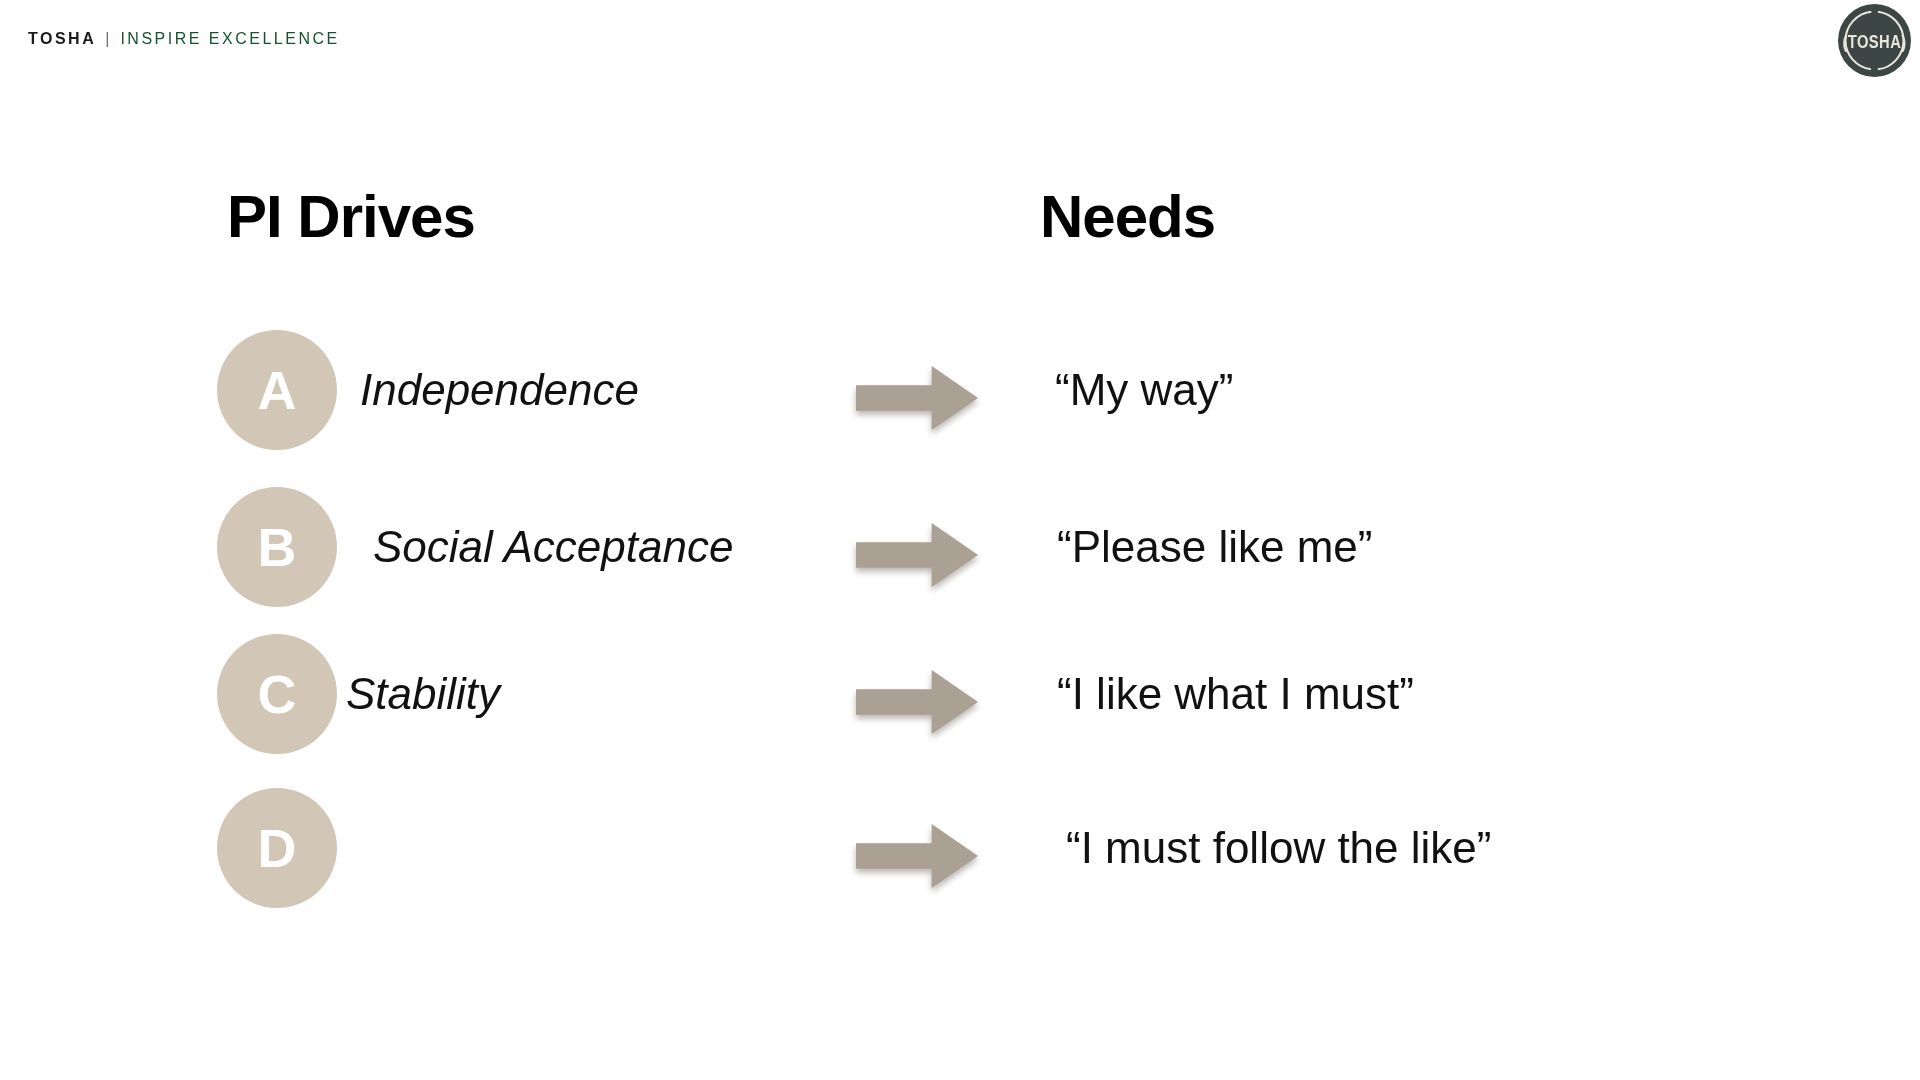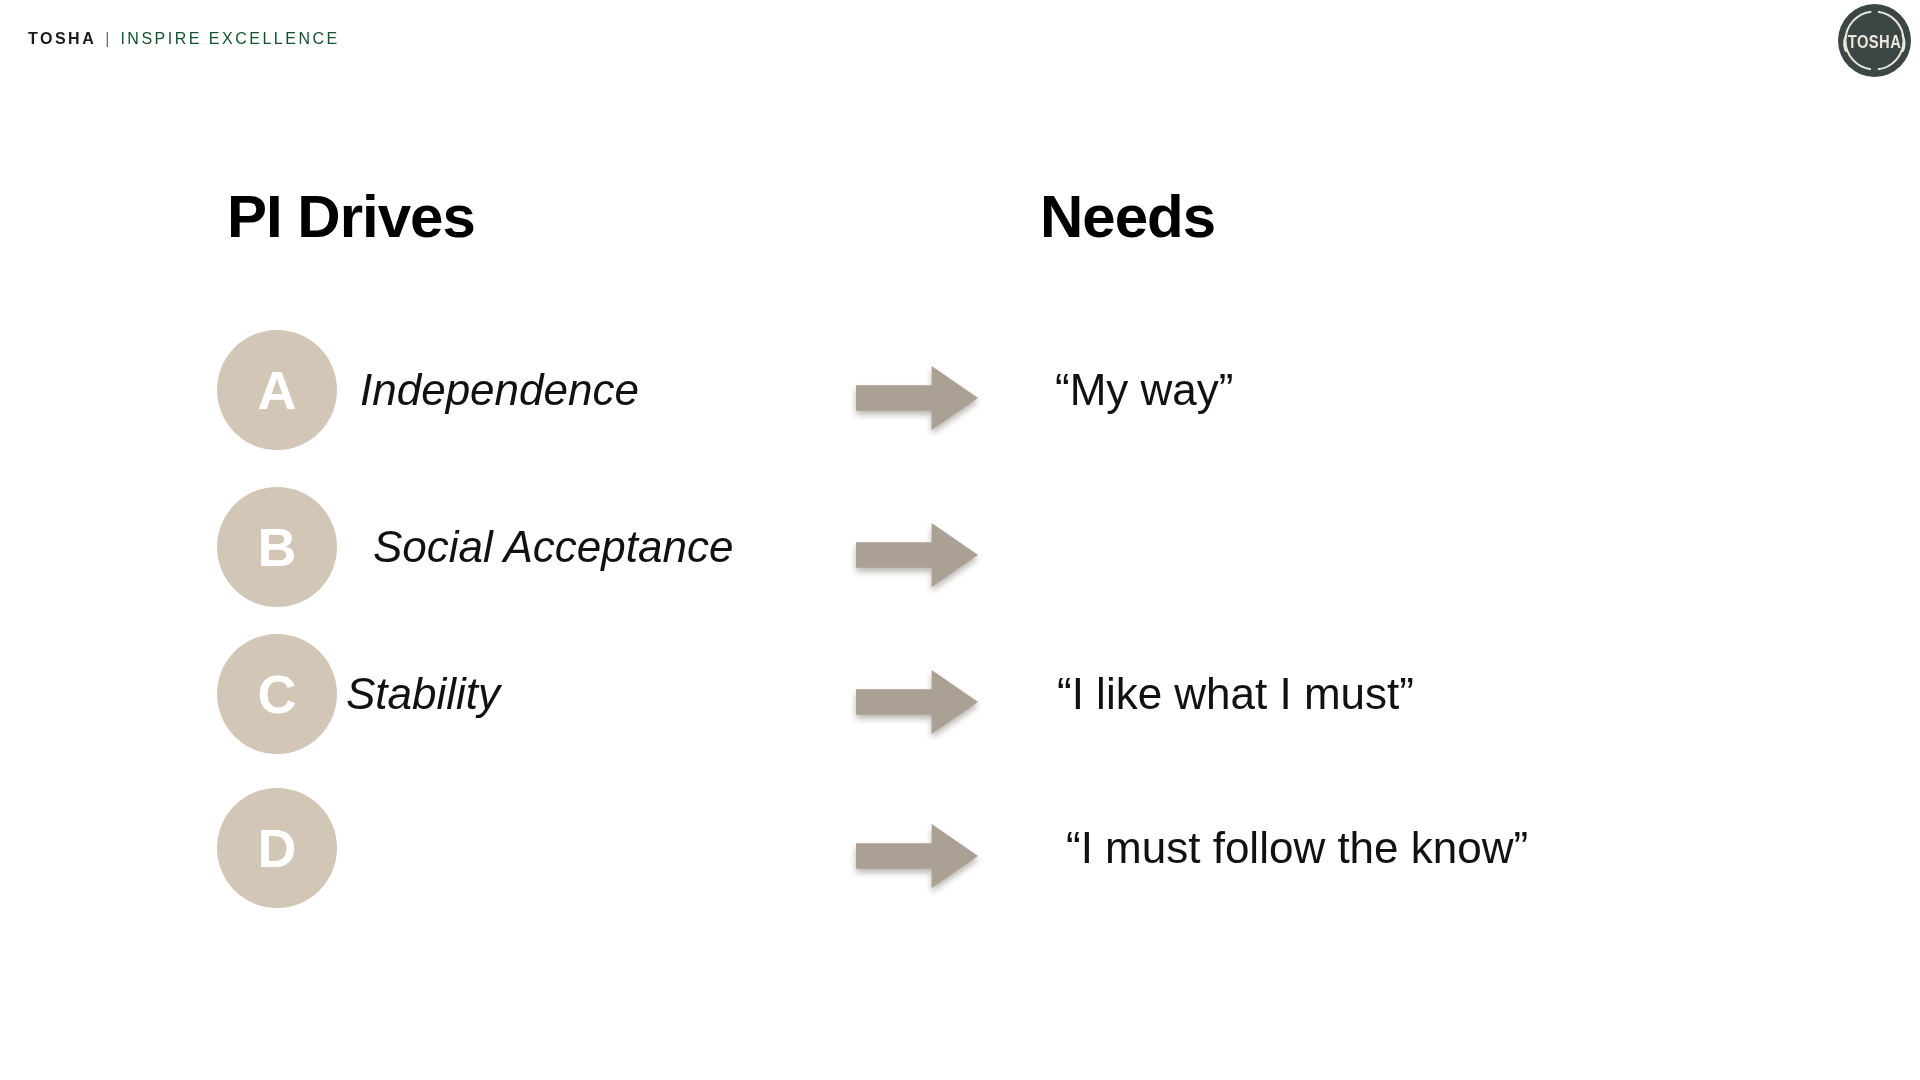--- a/index.html
+++ b/index.html
@@ -149,30 +149,31 @@
     </div>
   <div class="need">“My way”</div>
 </div>
 
 <div class="row row-b">
   <div class="badge">B</div>
   <div class="drive">Social Acceptance</div>
   <div class="arrow-wrap">
       <div class="arrow"></div>
     </div>
+  <div class="need">“Please like me”</div>
 </div>
 
 <div class="row row-c">
   <div class="badge">C</div>
   <div class="drive">Stability</div>
   <div class="arrow-wrap">
       <div class="arrow"></div>
     </div>
   <div class="need">“I like what I must”</div>
 </div>
 
 <div class="row row-d">
   <div class="badge">D</div>
   <div class="arrow-wrap">
       <div class="arrow"></div>
     </div>
-  <div class="need">“I must follow the know”</div>
+  <div class="need">“I must follow the like”</div>
 </div>
 
 </body></html>

